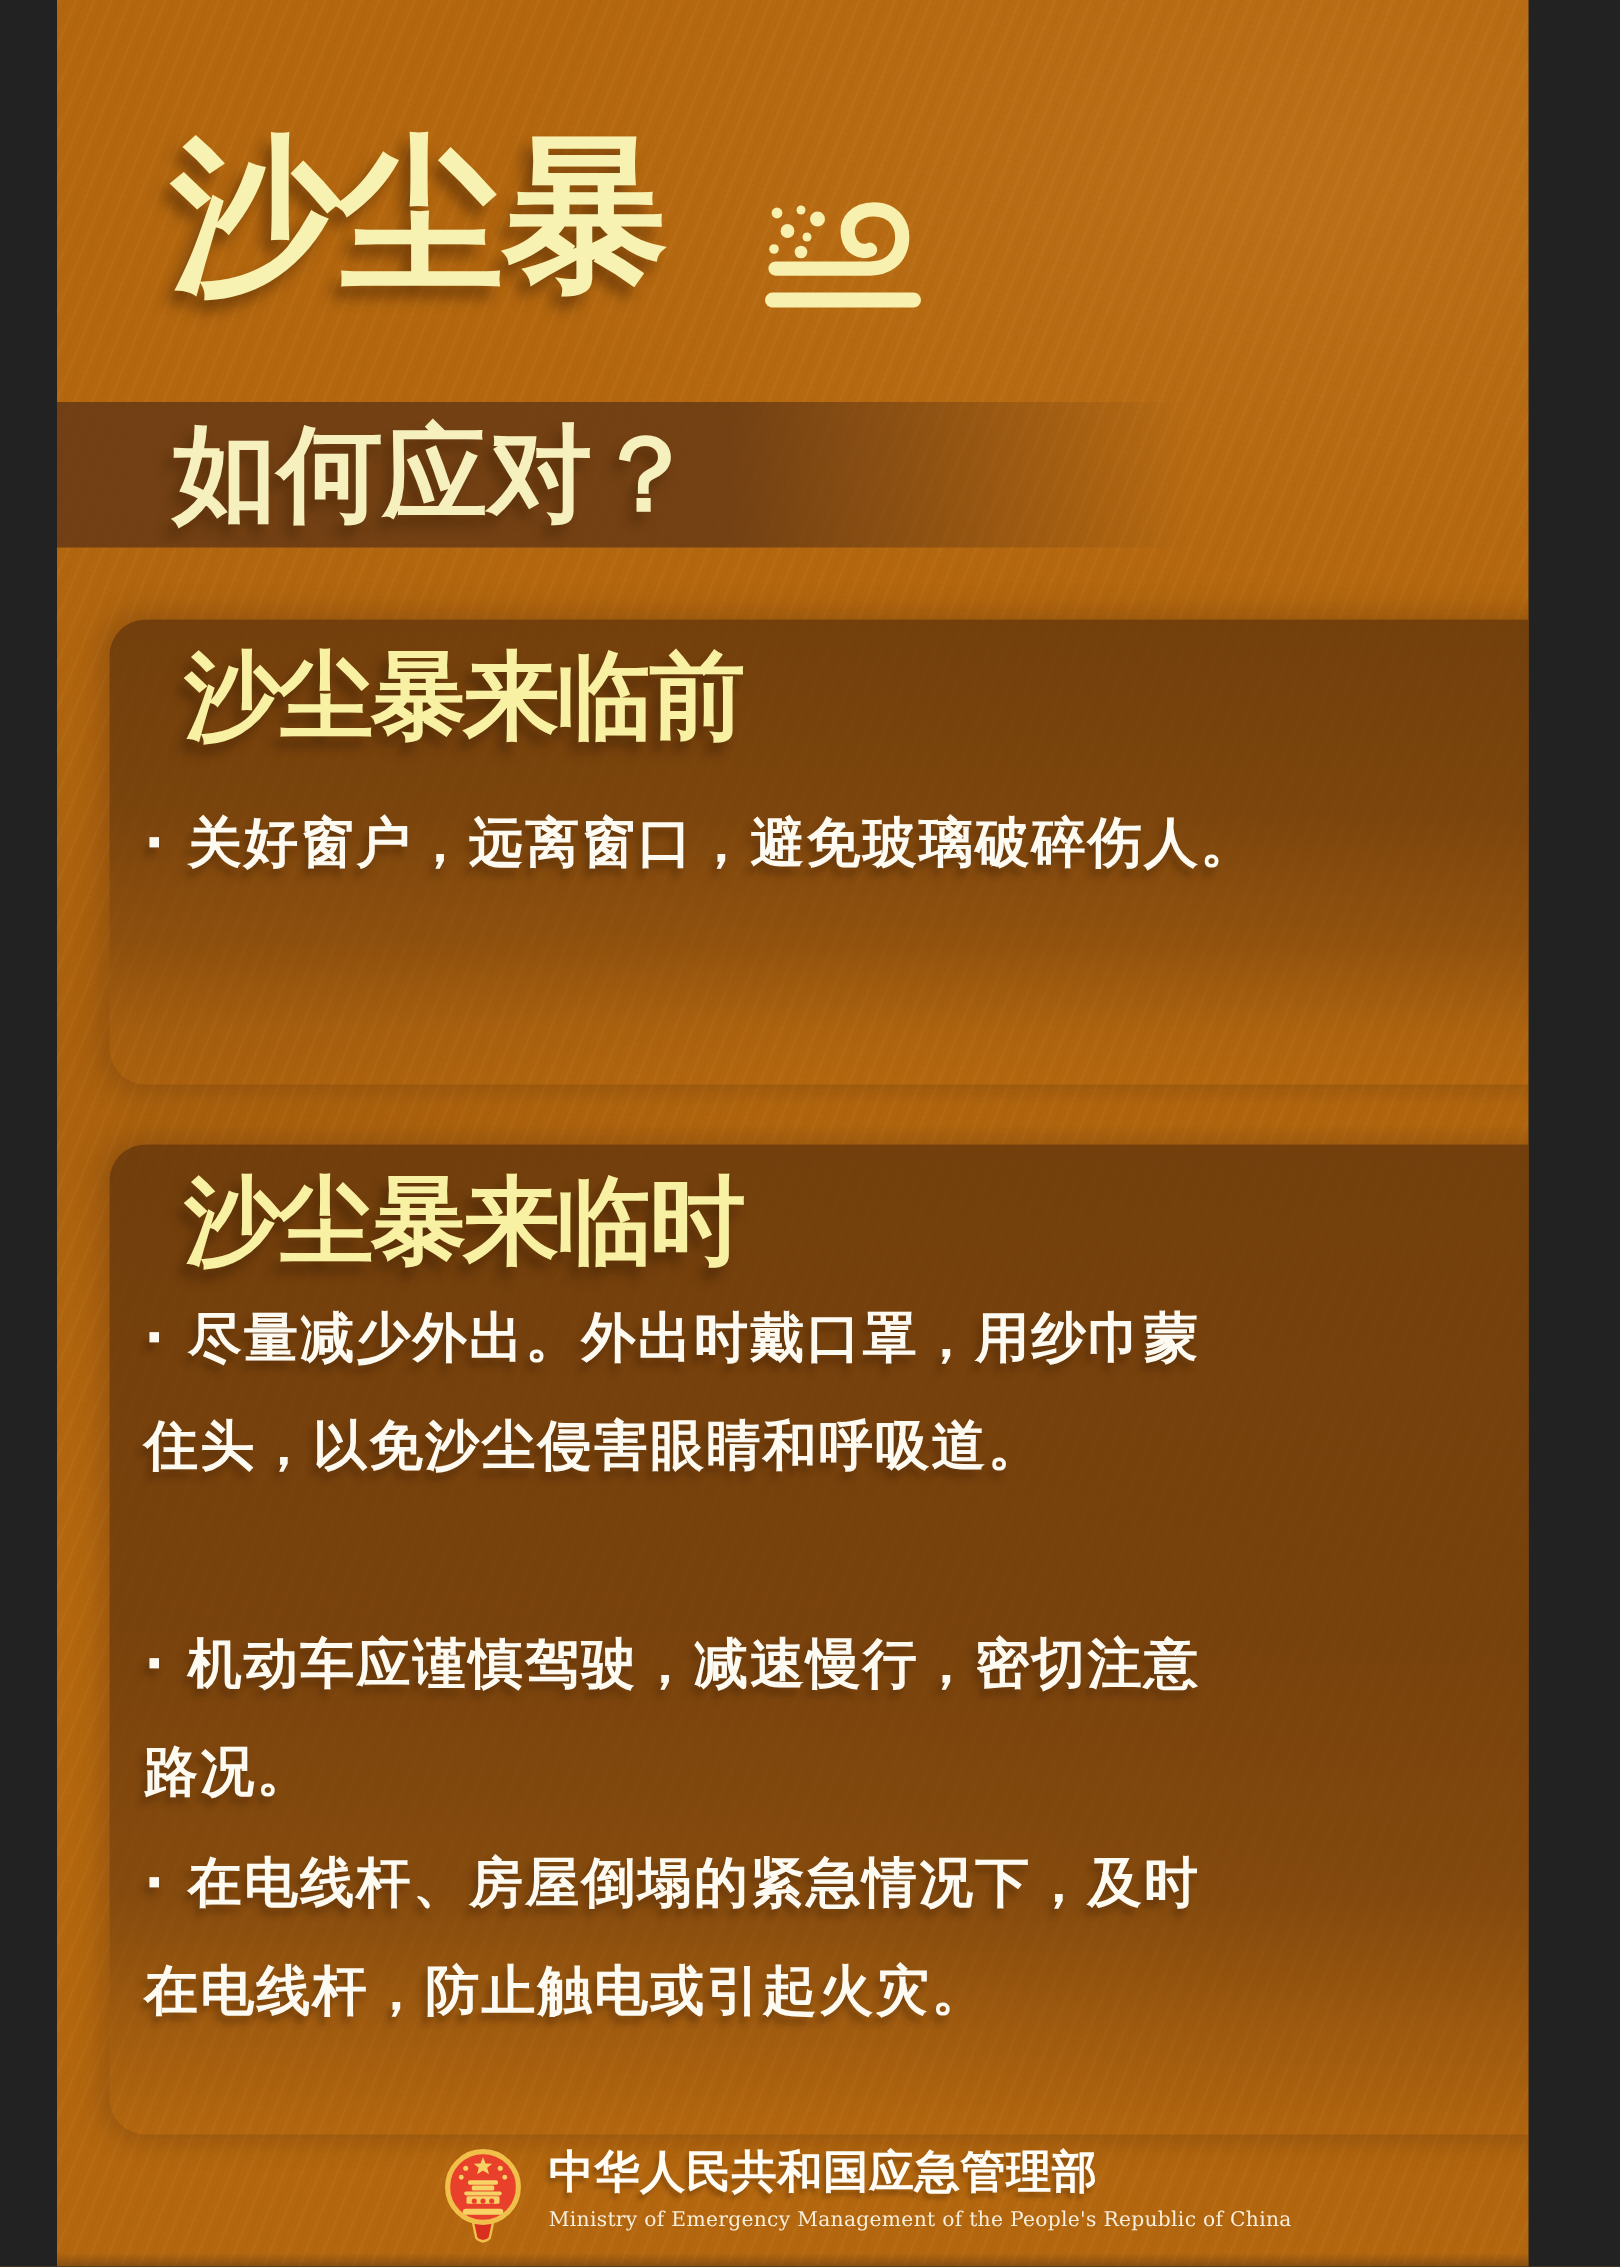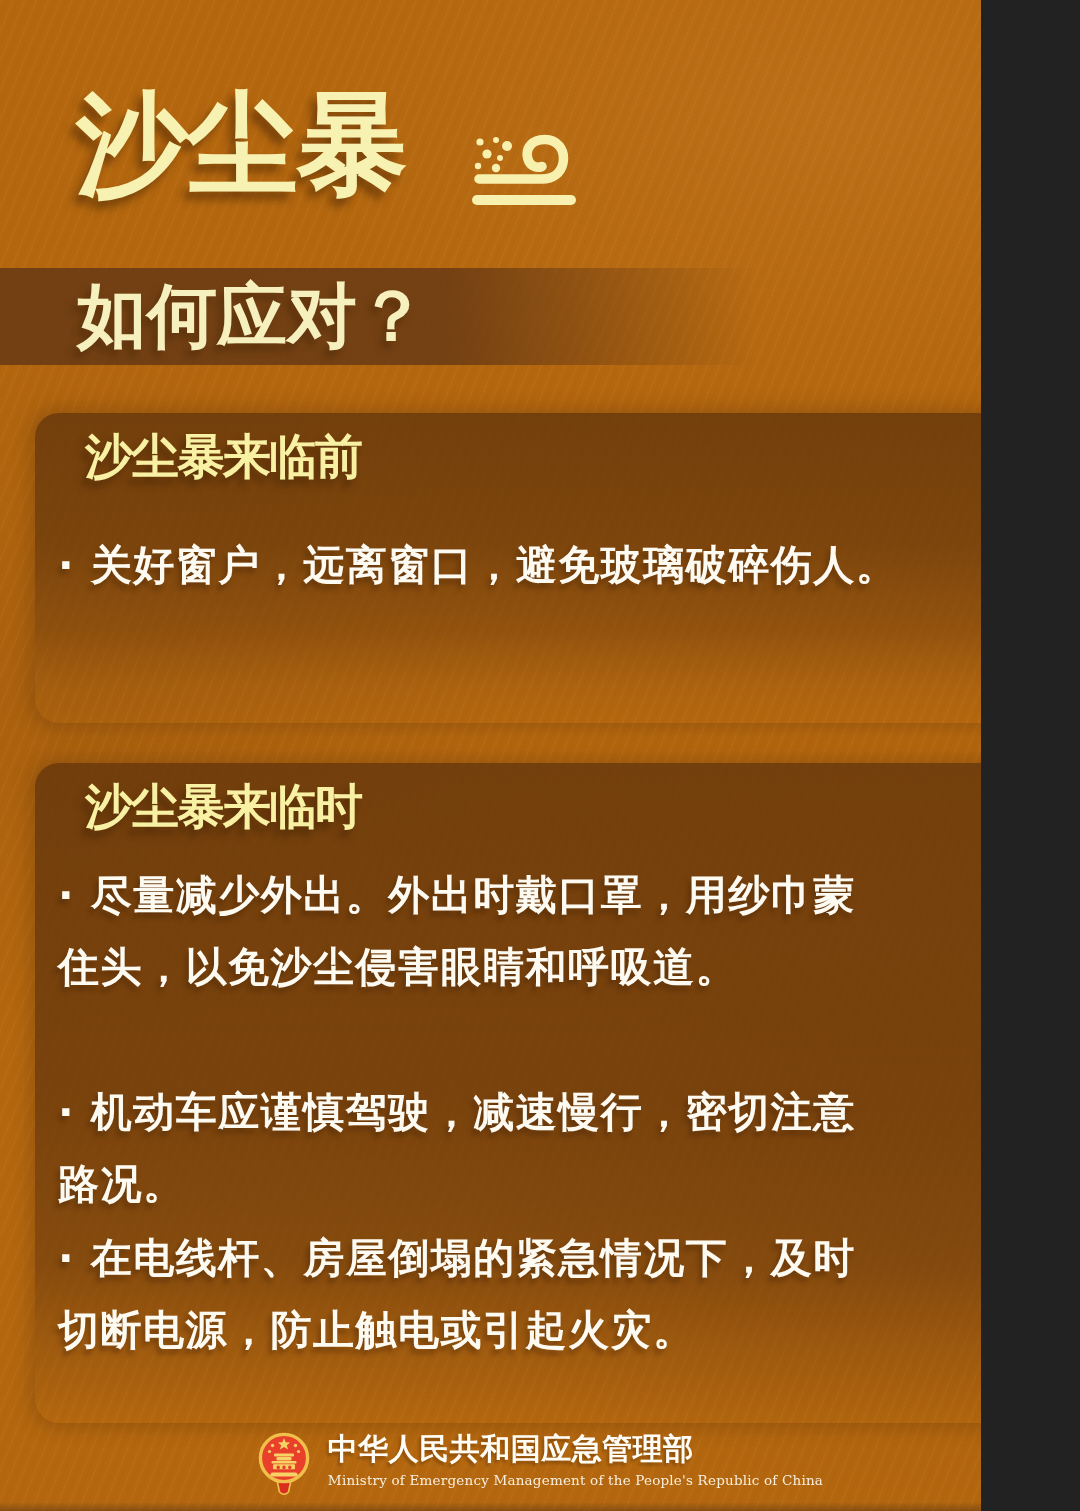--- a/index.html
+++ b/index.html
@@ -7,20 +7,21 @@
     position:relative;
     width:981px;height:1511px;
     overflow:hidden;
     font-family:"DejaVu Sans",sans-serif;
     font-weight:bold;
     background:
       radial-gradient(900px 500px at 85% 8%, rgba(255,190,110,.10), transparent 60%),
       radial-gradient(700px 600px at 8% 45%, rgba(92,46,8,.12), transparent 60%),
       radial-gradient(800px 520px at 92% 82%, rgba(92,46,8,.10), transparent 55%),
       #b4670e;
+    margin-left: 38px;
   }
   .texture{
     position:absolute;inset:0;pointer-events:none;
     background:
       repeating-linear-gradient(112deg, rgba(255,230,180,.035) 0 2px, rgba(0,0,0,0) 2px 5px, rgba(120,60,10,.035) 5px 7px, rgba(0,0,0,0) 7px 11px),
       repeating-linear-gradient(18deg, rgba(140,75,15,.04) 0 1px, rgba(0,0,0,0) 1px 4px);
   }
   .title{
     position:absolute;left:76px;top:84px;margin:0;
     font-size:112px;line-height:1.08;letter-spacing:-2px;white-space:nowrap;
@@ -46,27 +47,27 @@
   .card1{
     top:413px;height:310px;
     background:linear-gradient(180deg, rgba(97,52,11,.78) 0%, rgba(103,56,12,.72) 42%, rgba(116,64,14,.52) 70%, rgba(142,82,18,.2) 88%, rgba(160,95,25,0) 100%);
   }
   .card2{
     top:763px;height:660px;
     background:linear-gradient(180deg, rgba(97,52,11,.78) 0%, rgba(101,54,12,.74) 50%, rgba(108,59,13,.64) 76%, rgba(128,72,16,.34) 90%, rgba(160,95,25,0) 100%);
   }
   .sec-h{
     position:absolute;left:85px;margin:0;
-    font-size:48px;line-height:1.1;letter-spacing:-2px;white-space:nowrap;
+    font-size:64px;line-height:1.1;letter-spacing:-2px;white-space:nowrap;
     color:#f8f1a4;
     text-shadow:-5px 7px 7px rgba(64,32,5,.55);
   }
   .bline{
     position:absolute;left:58px;margin:0;
-    font-size:41px;line-height:1.1;letter-spacing:1.5px;white-space:nowrap;
+    font-size:36px;line-height:1.1;letter-spacing:1.5px;white-space:nowrap;
     color:#fdfaf2;
     text-shadow:-3px 5px 5px rgba(64,32,5,.42);
     text-align:center;
   }
   .footer{
     position:absolute;left:0;top:1430px;width:1080px;
     display:flex;justify-content:center;align-items:flex-start;gap:17px;
   }
   .emblem{flex:0 0 auto;margin-top:2px;}
   .footer-col{display:flex;flex-direction:column;justify-content:space-between;}
@@ -116,21 +117,21 @@
 
   <h3 class="sec-h" style="top:430px">沙尘暴来临前</h3>
   <p class="bline" style="top:543px">· 关好窗户，远离窗口，避免玻璃破碎伤人。</p>
 
   <h3 class="sec-h" style="top:780px">沙尘暴来临时</h3>
   <p class="bline" style="top:945px">住头，以免沙尘侵害眼睛和呼吸道。</p>
   <p class="bline" style="top:873px">· 尽量减少外出。外出时戴口罩，用纱巾蒙</p>
   <p class="bline" style="top:1090px">· 机动车应谨慎驾驶，减速慢行，密切注意</p>
   <p class="bline" style="top:1236px">· 在电线杆、房屋倒塌的紧急情况下，及时</p>
   <p class="bline" style="top:1162px">路况。</p>
-  <p class="bline" style="top:1308px">切断电源，防止触电或引起火灾。</p>
+  <p class="bline" style="top:1308px">在电线杆，防止触电或引起火灾。</p>
 
   <div class="footer">
     <svg class="emblem" width="54" height="66" viewBox="0 0 54 66">
       <path d="M20 48 L34 48 L31.5 60 Q27 64.5 22.5 60 Z" fill="#d92f1f" stroke="#f0c04a" stroke-width="1.6"></path>
       <circle cx="27" cy="26" r="23.6" fill="#e8402a" stroke="#f0c04a" stroke-width="3.4"></circle>
       <g fill="#f7d264">
         <path d="M27 6 L28.7 10.3 L33.2 10.5 L29.8 13.2 L31 17.5 L27 15 L23 17.5 L24.2 13.2 L20.8 10.5 L25.3 10.3 Z"></path>
         <circle cx="15.5" cy="13.5" r="1.7"></circle>
         <circle cx="38.5" cy="13.5" r="1.7"></circle>
         <circle cx="12.5" cy="19.5" r="1.6"></circle>

